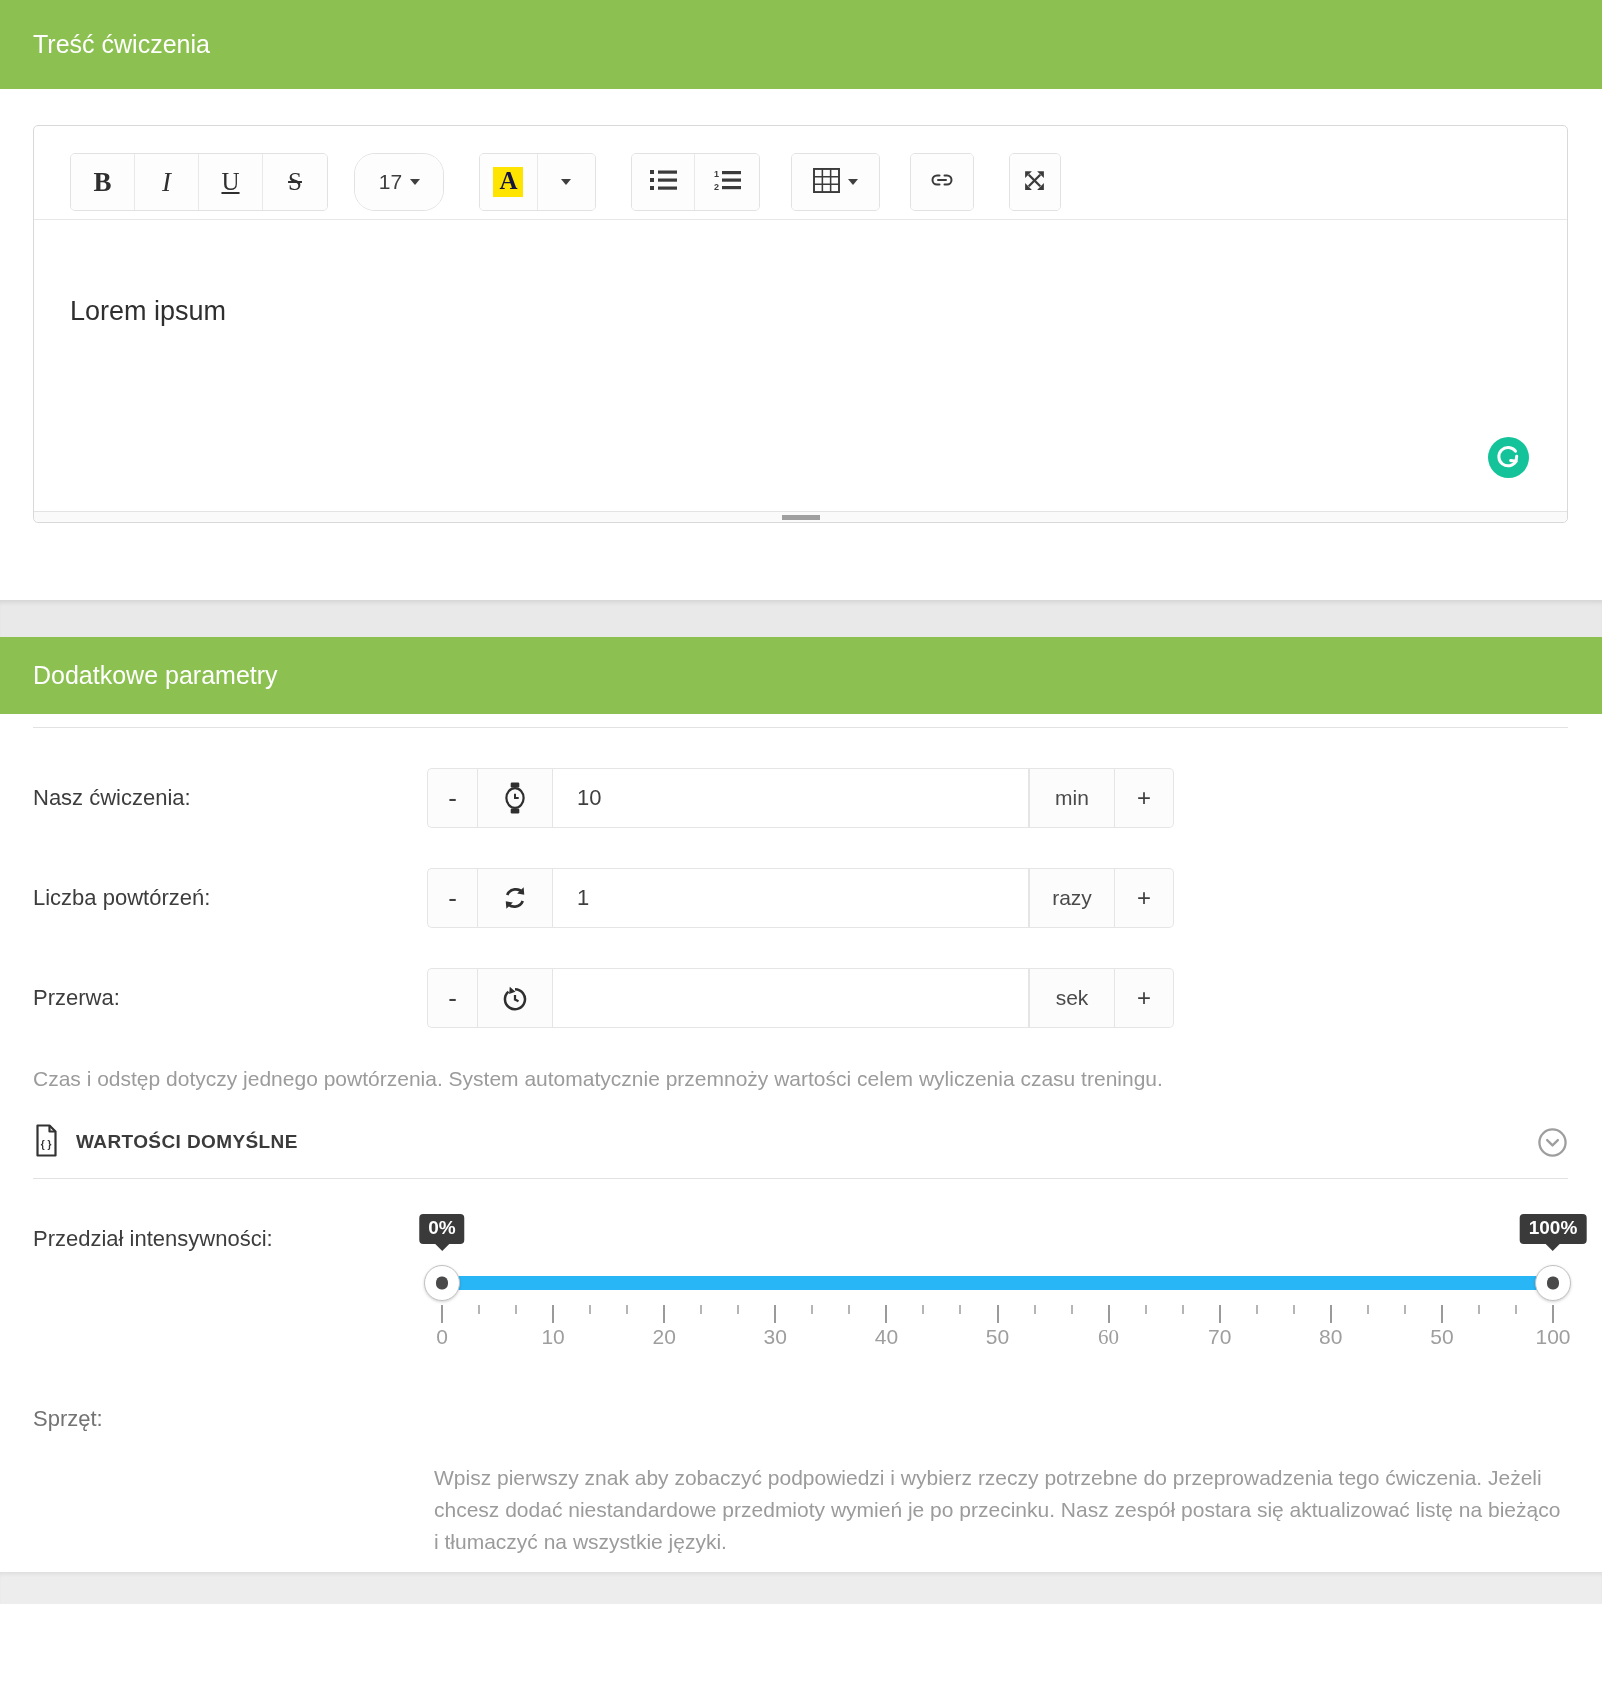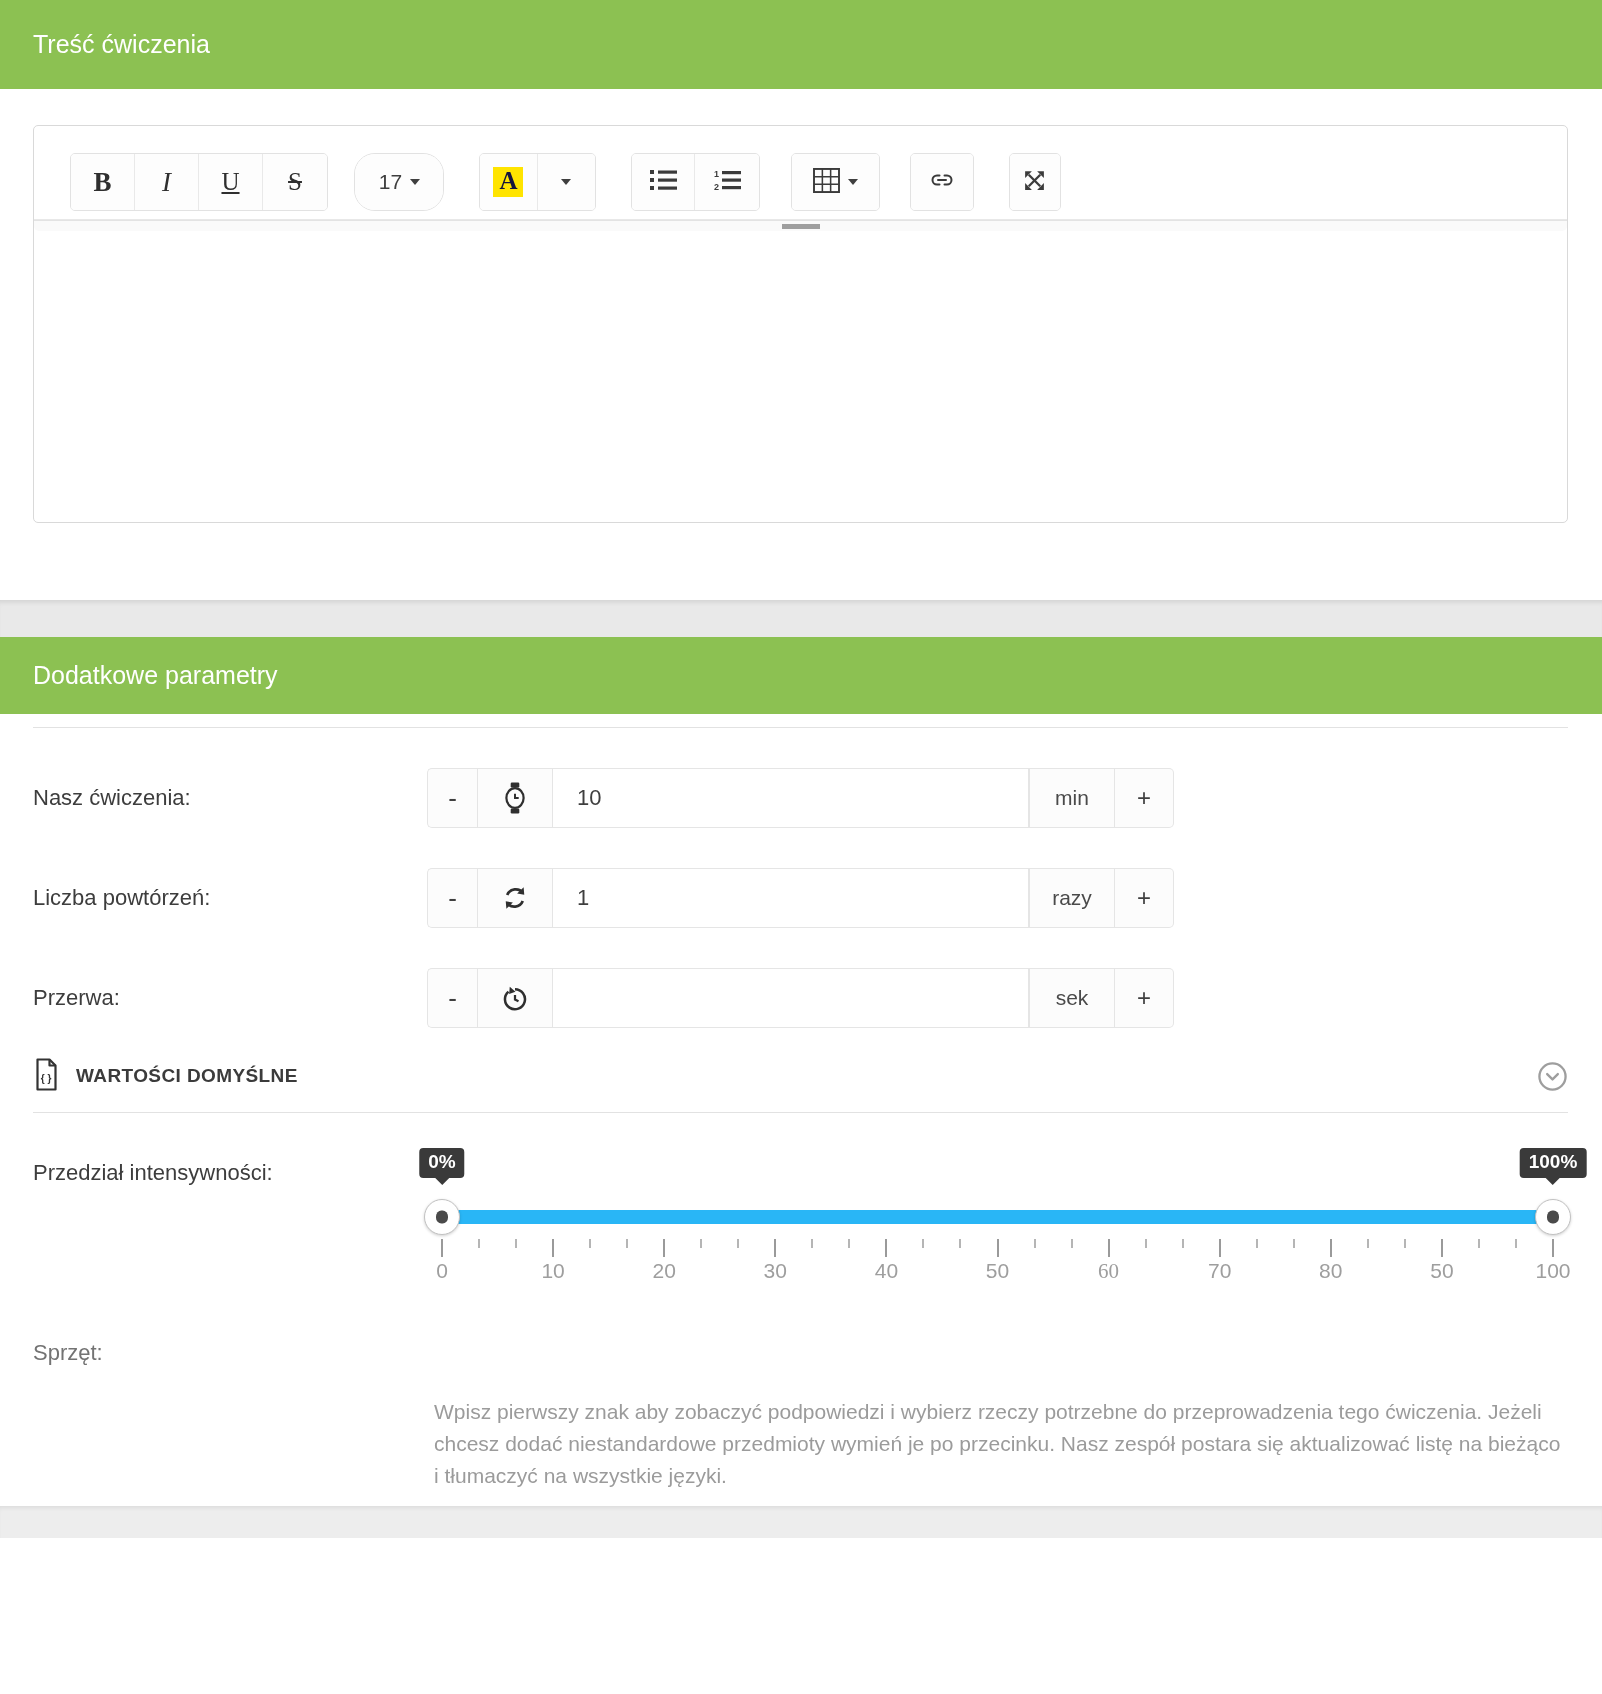--- a/index.html
+++ b/index.html
@@ -197,20 +197,30 @@
                   <polygon points="21,3 14.5,3 21,9.5"></polygon>
                   <polygon points="3,21 3,14.5 9.5,21"></polygon>
                   <polygon points="21,21 21,14.5 14.5,21"></polygon>
                 </g>
               </svg>
           </span>
         </div>
       </div>
     </div>
 
+    <div class="ed-content">
+      <div class="lorem">Lorem ipsum</div>
+      <div class="grammarly">
+        <svg width="41" height="41" viewBox="0 0 41 41">
+            <circle cx="20.5" cy="20.5" r="20.5" fill="#15c39a"></circle>
+            <path d="M27.5 14.2 A9.2 9.2 0 1 0 28 24.3" fill="none" stroke="#fff" stroke-width="3" stroke-linecap="round"></path>
+            <path d="M28 24.3 l-5.3 -0.8 M28 24.3 l0.7 -5.1" stroke="#fff" stroke-width="3" stroke-linecap="round" fill="none"></path>
+          </svg>
+      </div>
+    </div>
 
     <div class="statusbar">
       <div class="drag-handle"></div>
     </div>
   </div>
 </div>
 
 <div class="page-gap"></div>
 
 <div class="green-bar" id="bar2">
@@ -271,20 +281,21 @@
             </g>
             <polygon points="7.8,2.9 7.3,8.8 12.4,6.9" fill="#2f2f2f"></polygon>
           </svg>
       </div>
       <input class="st-input" value="" style="">
       <div class="st-unit">sek</div>
       <div class="st-plus">+</div>
     </div>
   </div>
 
+  <div class="hint1">Czas i odstęp dotyczy jednego powtórzenia. System automatycznie przemnoży wartości celem wyliczenia czasu treningu.</div>
 
   <div class="sec sec2">
     <span>
       <svg width="27" height="33" viewBox="0 0 27 33">
           <path d="M4.5 1.5 h12 l6 6 v24 h-18 z" fill="none" stroke="#333" stroke-width="2.2" stroke-linejoin="round"></path>
           <path d="M16.5 1.5 v6 h6" fill="none" stroke="#333" stroke-width="2.2" stroke-linejoin="round"></path>
           <text x="13" y="24" text-anchor="middle" font-size="10" font-weight="bold" fill="#333" font-family="Liberation Sans">{ }</text>
         </svg>
     </span>
     <span class="sec-title">WARTOŚCI DOMYŚLNE</span>

